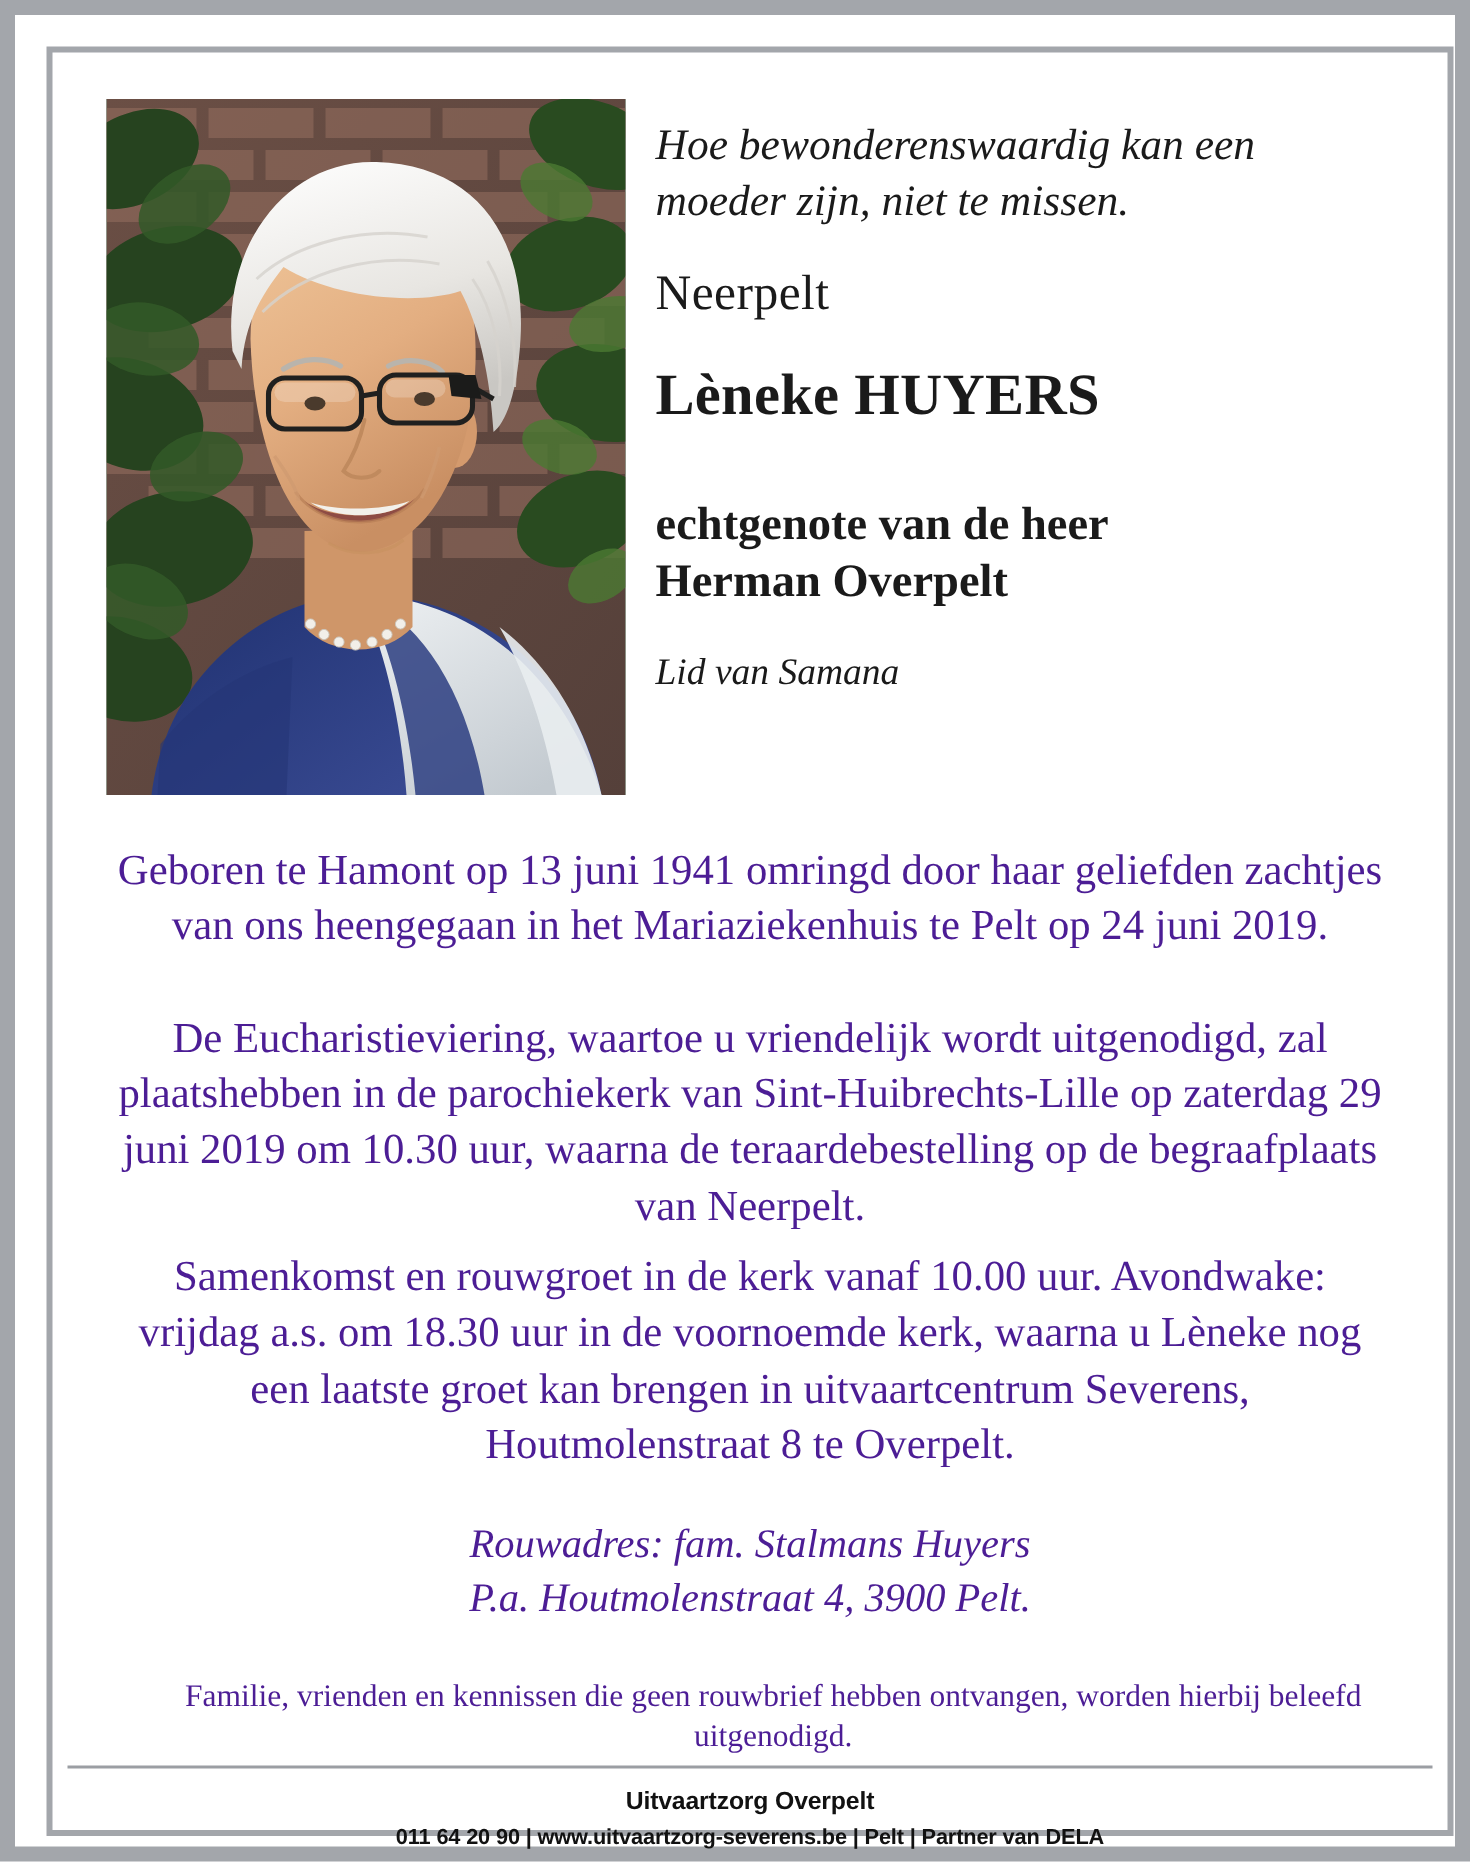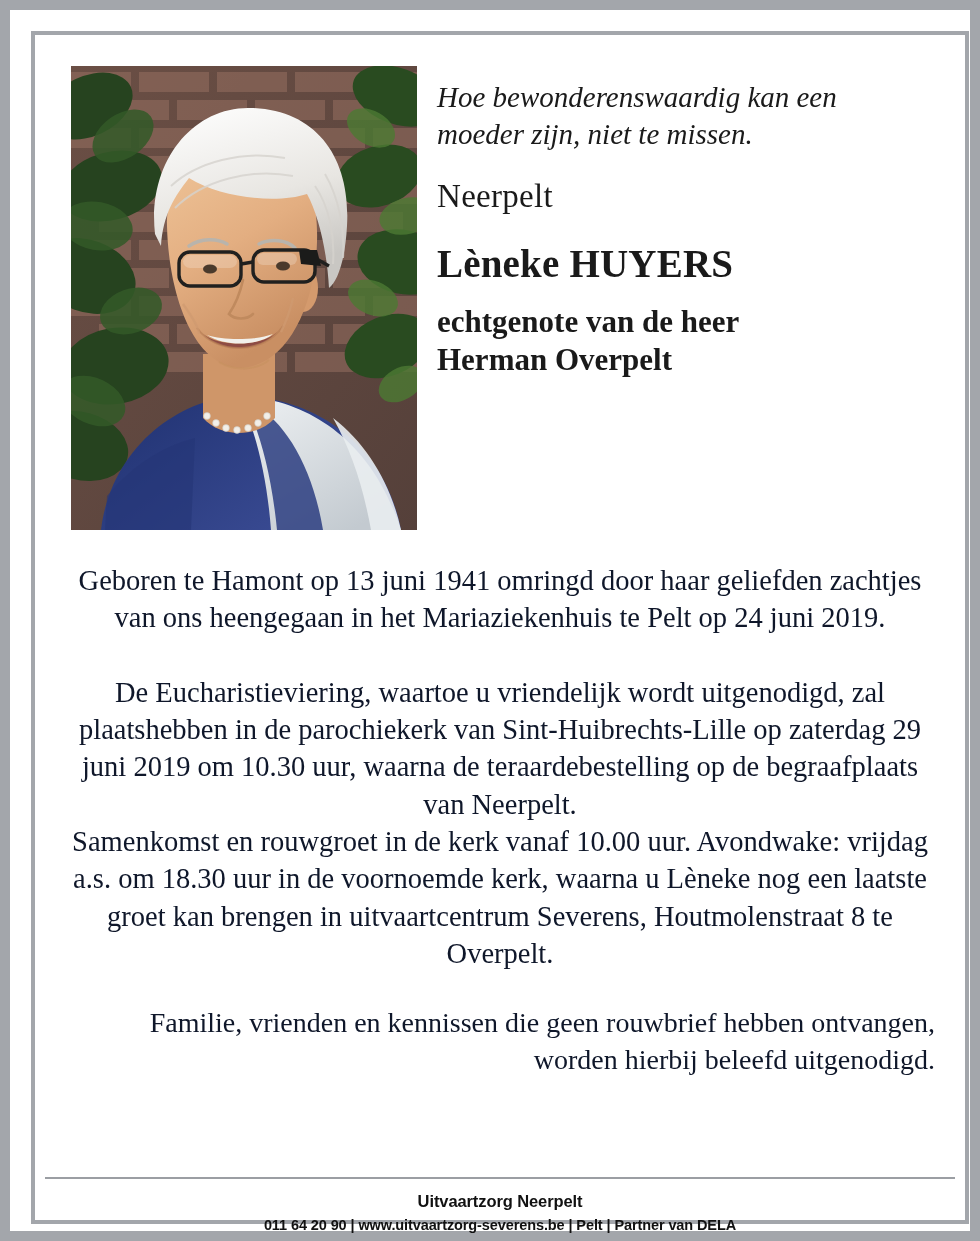--- a/index.html
+++ b/index.html
@@ -81,60 +81,60 @@
     font-size: 39px;
     font-weight: 700;
     line-height: 1.1;
     margin-top: 28px;
     letter-spacing: .2px;
     white-space: nowrap;
   }
   .spouse {
     font-size: 31px;
     line-height: 1.22;
-    margin-top: 18px;
+    margin-top: 45px;
     font-weight: 600;
   }
   .member {
     font-style: italic;
     font-size: 25px;
     line-height: 1.2;
     margin-top: 28px;
   }
 
   
   .content {
     position: absolute;
     left: 0;
     top: 500px;
     width: 930px;
     padding: 0 30px;
     box-sizing: border-box;
   }
   p.para {
-    margin: 0;
+    margin: 10px;
     text-align: center;
     font-size: 28.5px;
     line-height: 1.31;
-    color: #0f172a;
+    color: #4c1d95;
   }
   p.birth { margin-top: 27px; }
   p.service { margin-top: 37px; }
   p.service2 { margin-top: 0; }
   p.address {
     font-style: italic;
     font-size: 27px;
     line-height: 1.32;
     margin-top: 30px;
   }
   p.invite {
-    text-align: right;
+    text-align: center;
     margin-top: 33px;
     padding-left: 31px;
-    font-size: 28px;
+    font-size: 21px;
     line-height: 1.3;
     font-family: Liberation Serif, serif;
   }
 
   
   .footer-rule {
     position: absolute;
     left: 10px;
     top: 1142px;
     width: 910px;
@@ -346,32 +346,37 @@
           <div class="quote">
             <div>Hoe bewonderenswaardig kan een</div>
             <div>moeder zijn, niet te missen.</div>
           </div>
           <div class="mevrouw">Neerpelt</div>
           <div class="fullname">Lèneke HUYERS</div>
           <div class="spouse">
             <div>echtgenote van de heer</div>
             <div>Herman Overpelt</div>
           </div>
+          <div class="member">Lid van Samana</div>
         </div>
       </div>
 
       <div class="content">
         <p class="para birth">Geboren te Hamont op 13 juni 1941 omringd door haar geliefden zachtjes van ons heengegaan in het Mariaziekenhuis te Pelt op 24 juni 2019.</p>
         <p class="para service">De Eucharistieviering, waartoe u vriendelijk wordt uitgenodigd, zal plaatshebben in de parochiekerk van Sint-Huibrechts-Lille op zaterdag 29 juni 2019 om 10.30 uur, waarna de teraardebestelling op de begraafplaats van Neerpelt.</p>
         <p class="para service2">Samenkomst en rouwgroet in de kerk vanaf 10.00 uur. Avondwake: vrijdag a.s. om 18.30 uur in de voornoemde kerk, waarna u Lèneke nog een laatste groet kan brengen in uitvaartcentrum Severens, Houtmolenstraat 8 te Overpelt.</p>
+        <p class="para address">
+          <span>Rouwadres: fam. Stalmans Huyers</span><br>
+          <span>P.a. Houtmolenstraat 4, 3900 Pelt.</span>
+        </p>
         <p class="para invite">Familie, vrienden en kennissen die geen rouwbrief hebben ontvangen, worden hierbij beleefd uitgenodigd.</p>
       </div>
 
       <div class="footer-rule"></div>
 
       <div class="footer">
-        <div class="footer-title">Uitvaartzorg Neerpelt</div>
+        <div class="footer-title">Uitvaartzorg Overpelt</div>
         <div class="footer-contact">011 64 20 90 | www.uitvaartzorg-severens.be | Pelt | Partner van DELA</div>
       </div>
 
     </div>
   </div>
 </div>
 
 </body></html>

